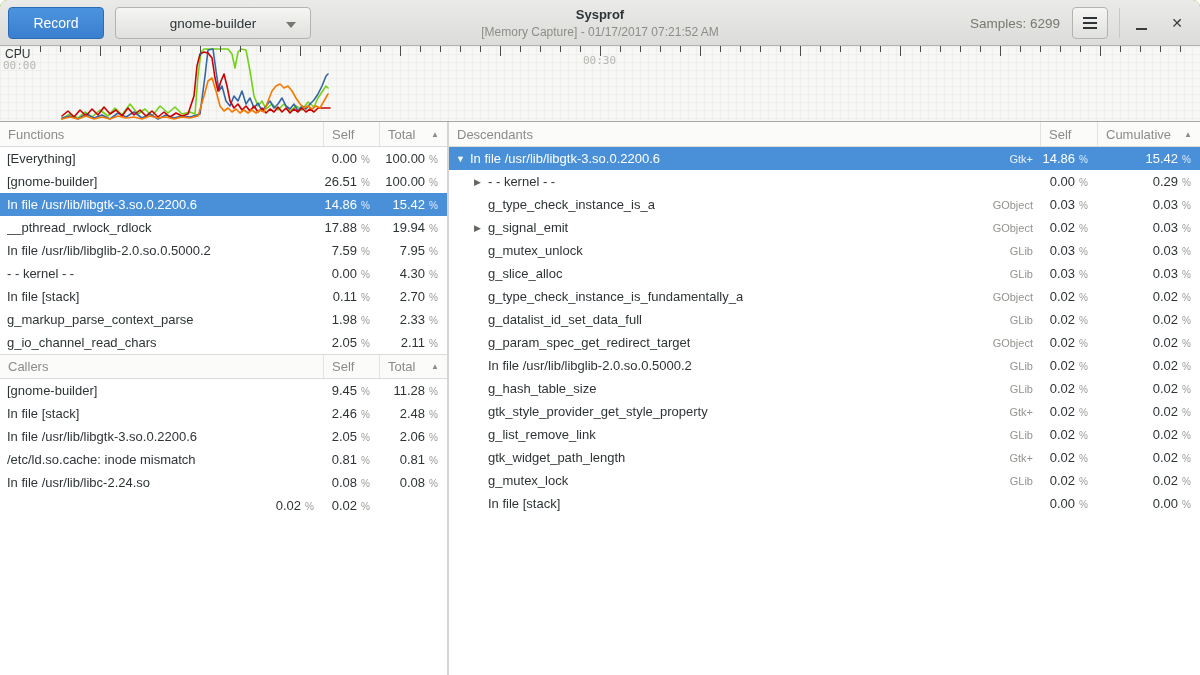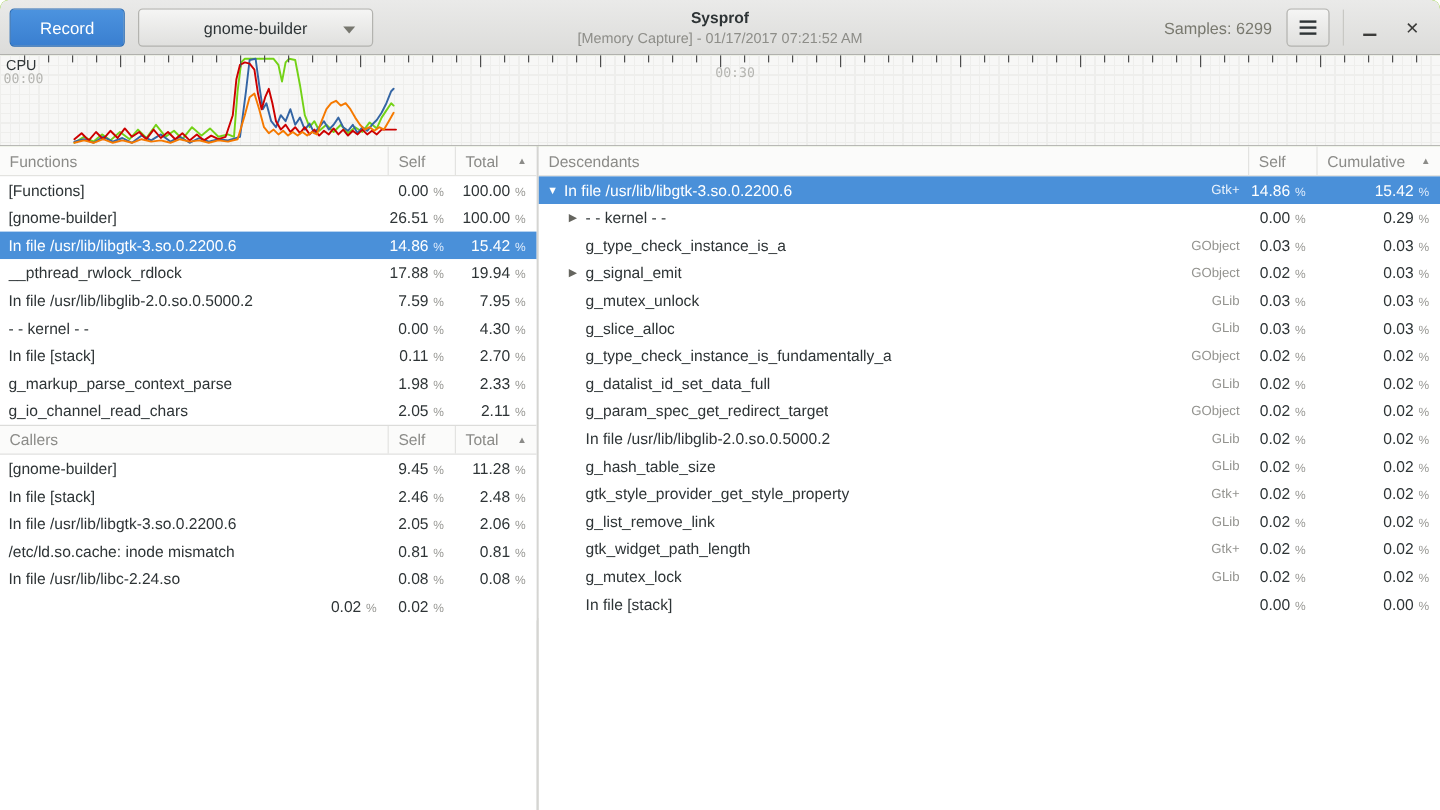--- a/index.html
+++ b/index.html
@@ -39,21 +39,21 @@
     background:
       repeating-linear-gradient(to right, #eeeeec 0 1px, transparent 1px 8px),
       repeating-linear-gradient(to bottom, #eeeeec 0 1px, transparent 1px 8px),
       #f7f7f6;
     border-bottom:1px solid #a8a8a5; overflow:hidden; }
   .graph svg { position:absolute; left:0; top:0; }
   .tick { position:absolute; top:0; width:1px; background:#4d4d4d; }
   .cpu-label { position:absolute; left:5px; top:1px; font-size:12px; color:#2e3436; z-index:3; }
   .time-label { position:absolute; font-family:"DejaVu Sans Mono",monospace; font-size:11px; color:#b5b5b1; z-index:3; }
   .t0 { left:3px; top:13px; }
-  .t30 { left:596px; top:8px; }
+  .t30 { left:583px; top:8px; }
 
   
   .main { position:absolute; left:0; top:122px; width:1200px; height:553px; display:flex; background:#fff; }
   .pane-left { width:449px; border-right:2px solid #d5d5d2; }
   .pane-right { flex:1; }
 
   .thead { height:25px; display:grid; align-items:center; background:#fbfbfa;
     border-bottom:1px solid #dcdcda; color:#8b8b88; font-size:13px; }
   .thead.mid { border-top:1px solid #dcdcda; }
   .left-grid  { grid-template-columns:1fr 56px 68px; }
@@ -183,21 +183,21 @@
         <div class="th">Functions</div>
         <div class="th sep">Self</div>
         <div class="th sep">
           <span>Total</span>
           <span class="sort-arrow">▲</span>
         </div>
       </div>
       <div id="functions-body">
           <div class="row left-grid">
             <div class="cell-name">
-              <span class="label">[Functions]</span>
+              <span class="label">[Everything]</span>
             </div>
             <div class="num"><span>0.00</span><span class="pct"> %</span></div>
             <div class="num"><span>100.00</span><span class="pct"> %</span></div>
           </div>
           <div class="row left-grid">
             <div class="cell-name">
               <span class="label">[gnome-builder]</span>
             </div>
             <div class="num"><span>26.51</span><span class="pct"> %</span></div>
             <div class="num"><span>100.00</span><span class="pct"> %</span></div>

